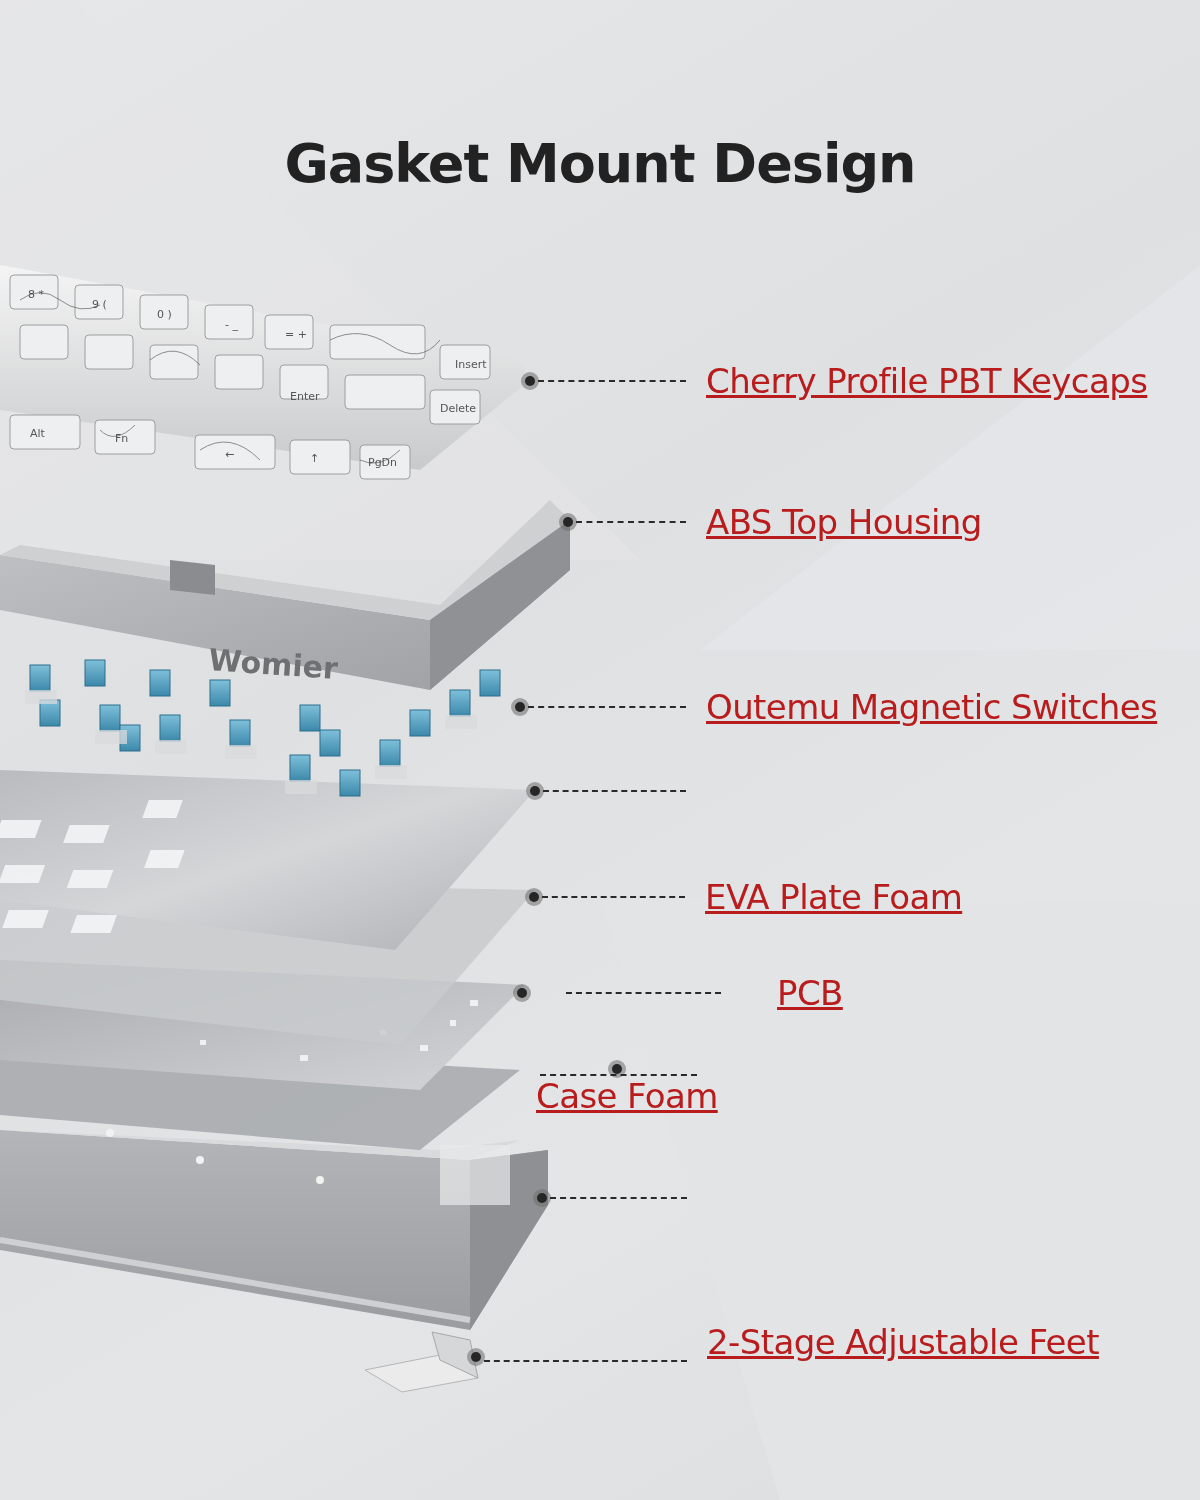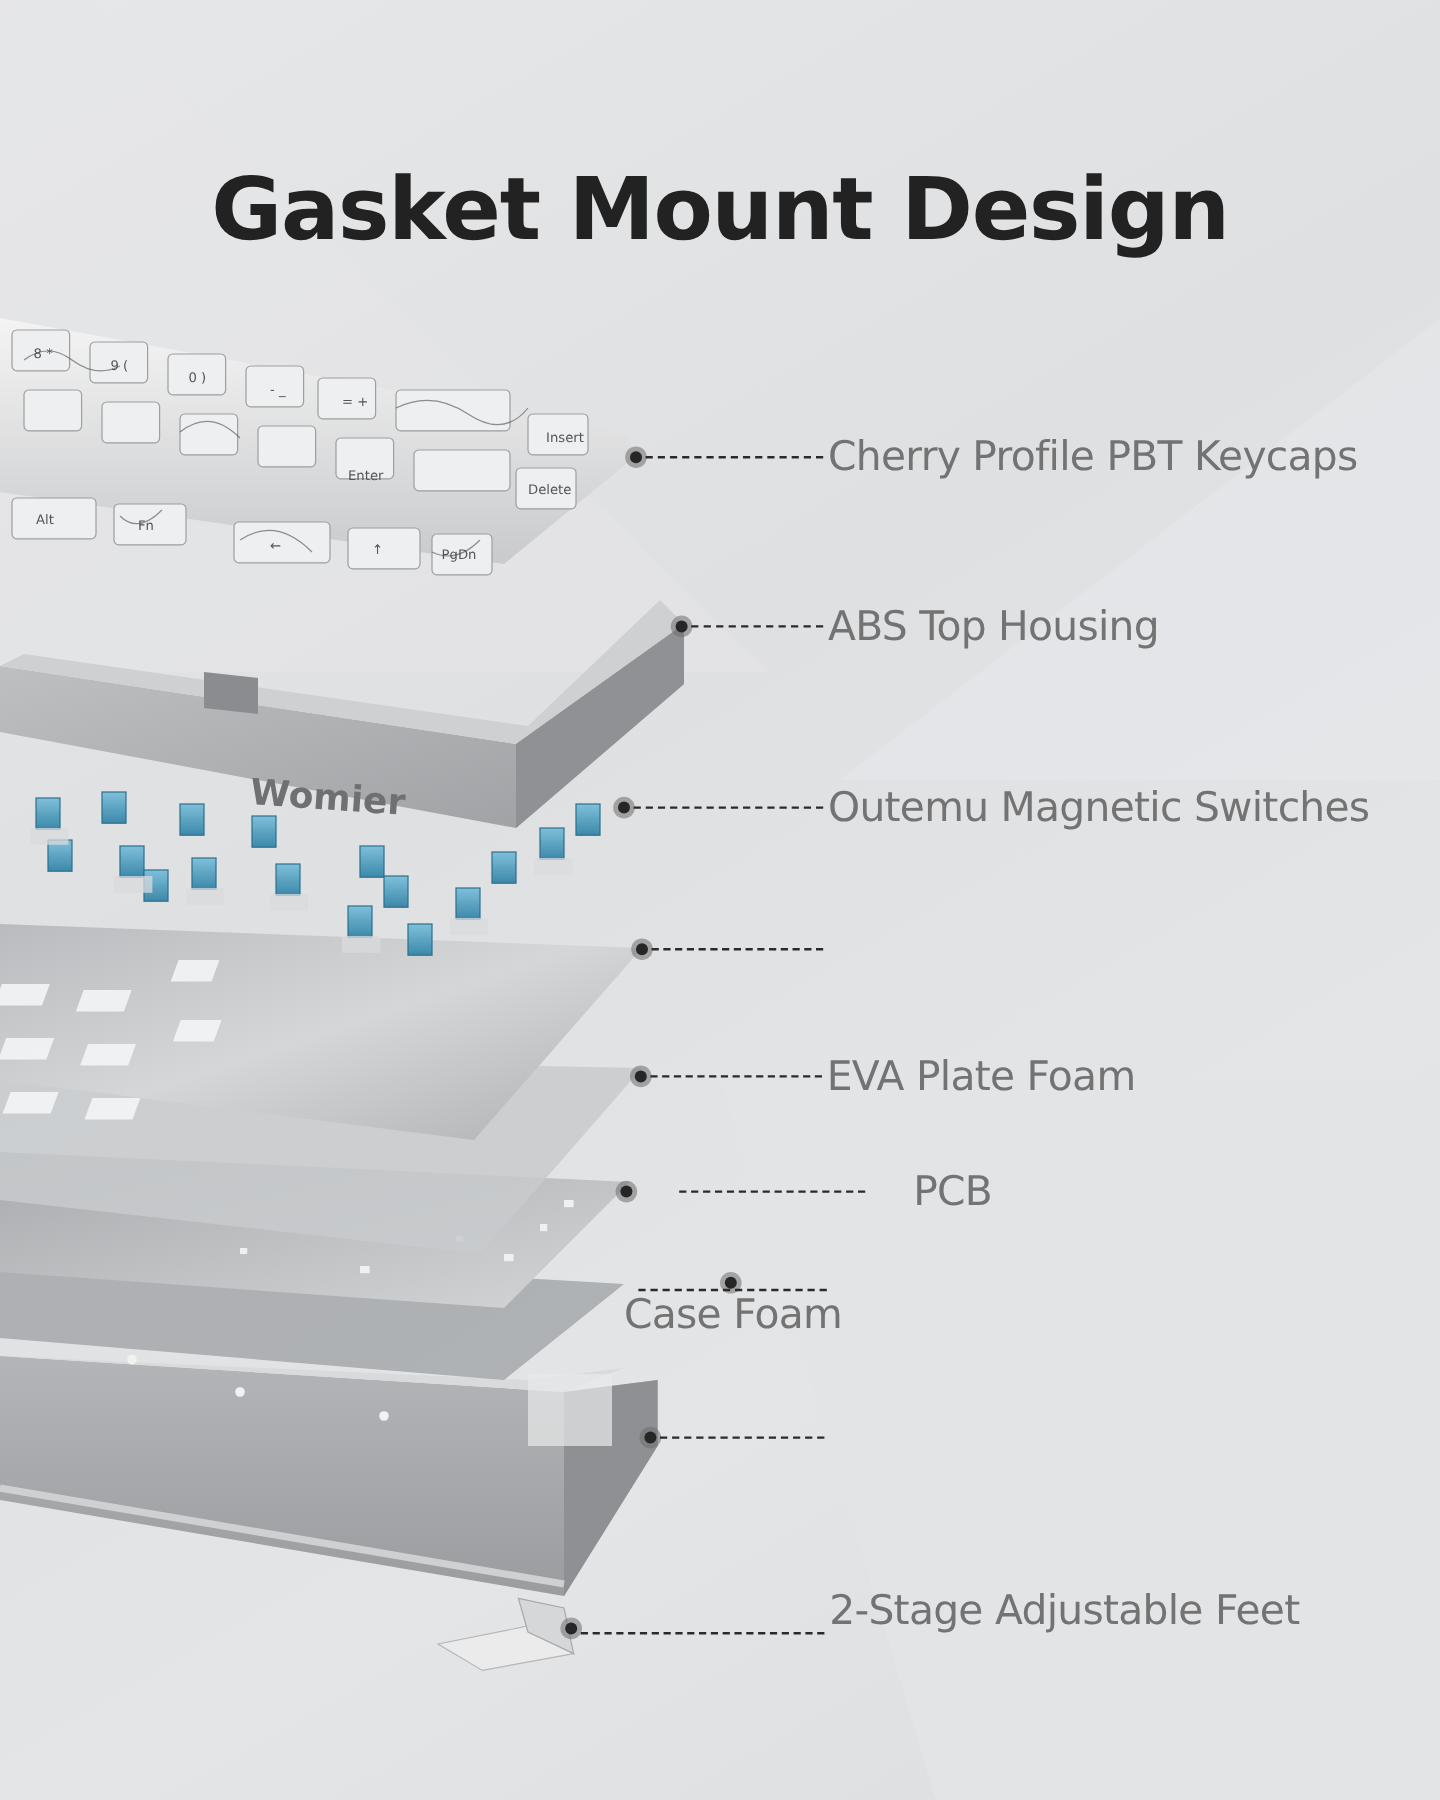--- a/index.html
+++ b/index.html
@@ -15,37 +15,37 @@
   .bg-facet-2 { left: -60px; top: -40px; width: 700px; height: 600px;
     background: #e5e6e8; clip-path: polygon(0 0, 13% 0, 100% 100%, 0 100%); opacity: .55; }
   .bg-facet-3 { left: 600px; top: 900px; width: 700px; height: 700px;
     background: #e3e4e6; clip-path: polygon(0 0, 100% 0, 100% 100%, 30% 100%); }
   .bg-facet-4 { left: 700px; top: 250px; width: 520px; height: 400px;
     background: #e6e7e9; clip-path: polygon(100% 0, 100% 100%, 0 100%); opacity:.7; }
 
   .title {
     position: absolute; left: 0; right: 0; top: 132px; text-align: center;
     font-family: "DejaVu Sans", sans-serif; font-weight: 700;
-    font-size: 72px; letter-spacing: -1px; color: #222222; margin: 0;
+    font-size: 54px; letter-spacing: -1px; color: #222222; margin: 0;
   }
 
   .illustration { position: absolute; left: 0; top: 250px; width: 600px; height: 1150px; }
 
   .callout { position: absolute; height: 30px; display: flex; align-items: center; }
   .callout .dot {
     width: 10px; height: 10px; border-radius: 50%;
     background: #262626; box-shadow: 0 0 0 4px rgba(110,110,110,.55);
     flex: 0 0 auto;
   }
   .callout .leader {
     height: 0; border-top: 2px dashed #2a2a2a; margin-left: 3px; flex: 0 0 auto;
   }
   .callout .label {
-    margin-left: 4px; font-size: 34px; color: #737373; white-space: nowrap;
-    font-family: "DejaVu Sans", sans-serif; font-weight: 400; letter-spacing: -0.6px;
+    margin-left: 20px; font-size: 34px; color: #b91c1c; white-space: nowrap;
+    font-family: "DejaVu Sans", sans-serif; font-weight: 400; letter-spacing: -0.6px; text-decoration: underline;
   }
 </style>
 </head>
 <body>
 
 <div class="bg-facet bg-facet-1"></div>
 <div class="bg-facet bg-facet-2"></div>
 <div class="bg-facet bg-facet-3"></div>
 <div class="bg-facet bg-facet-4"></div>
 
@@ -233,21 +233,21 @@
 <div class="callout" style="left:525px; top:366px;">
   <span class="dot"></span>
   <span class="leader" style="width:148px"></span>
   <span class="label">Cherry Profile PBT Keycaps</span>
 </div>
 <div class="callout" style="left:563px; top:507px;">
   <span class="dot"></span>
   <span class="leader" style="width:110px"></span>
   <span class="label">ABS Top Housing</span>
 </div>
-<div class="callout" style="left:515px; top:658px;">
+<div class="callout" style="left:515px; top:692px;">
   <span class="dot"></span>
   <span class="leader" style="width:158px"></span>
   <span class="label">Outemu Magnetic Switches</span>
 </div>
 <div class="callout" style="left:530px; top:776px;">
   <span class="dot"></span>
   <span class="leader" style="width:143px"></span>
 </div>
 <div class="callout" style="left:529px; top:882px;">
   <span class="dot"></span>

